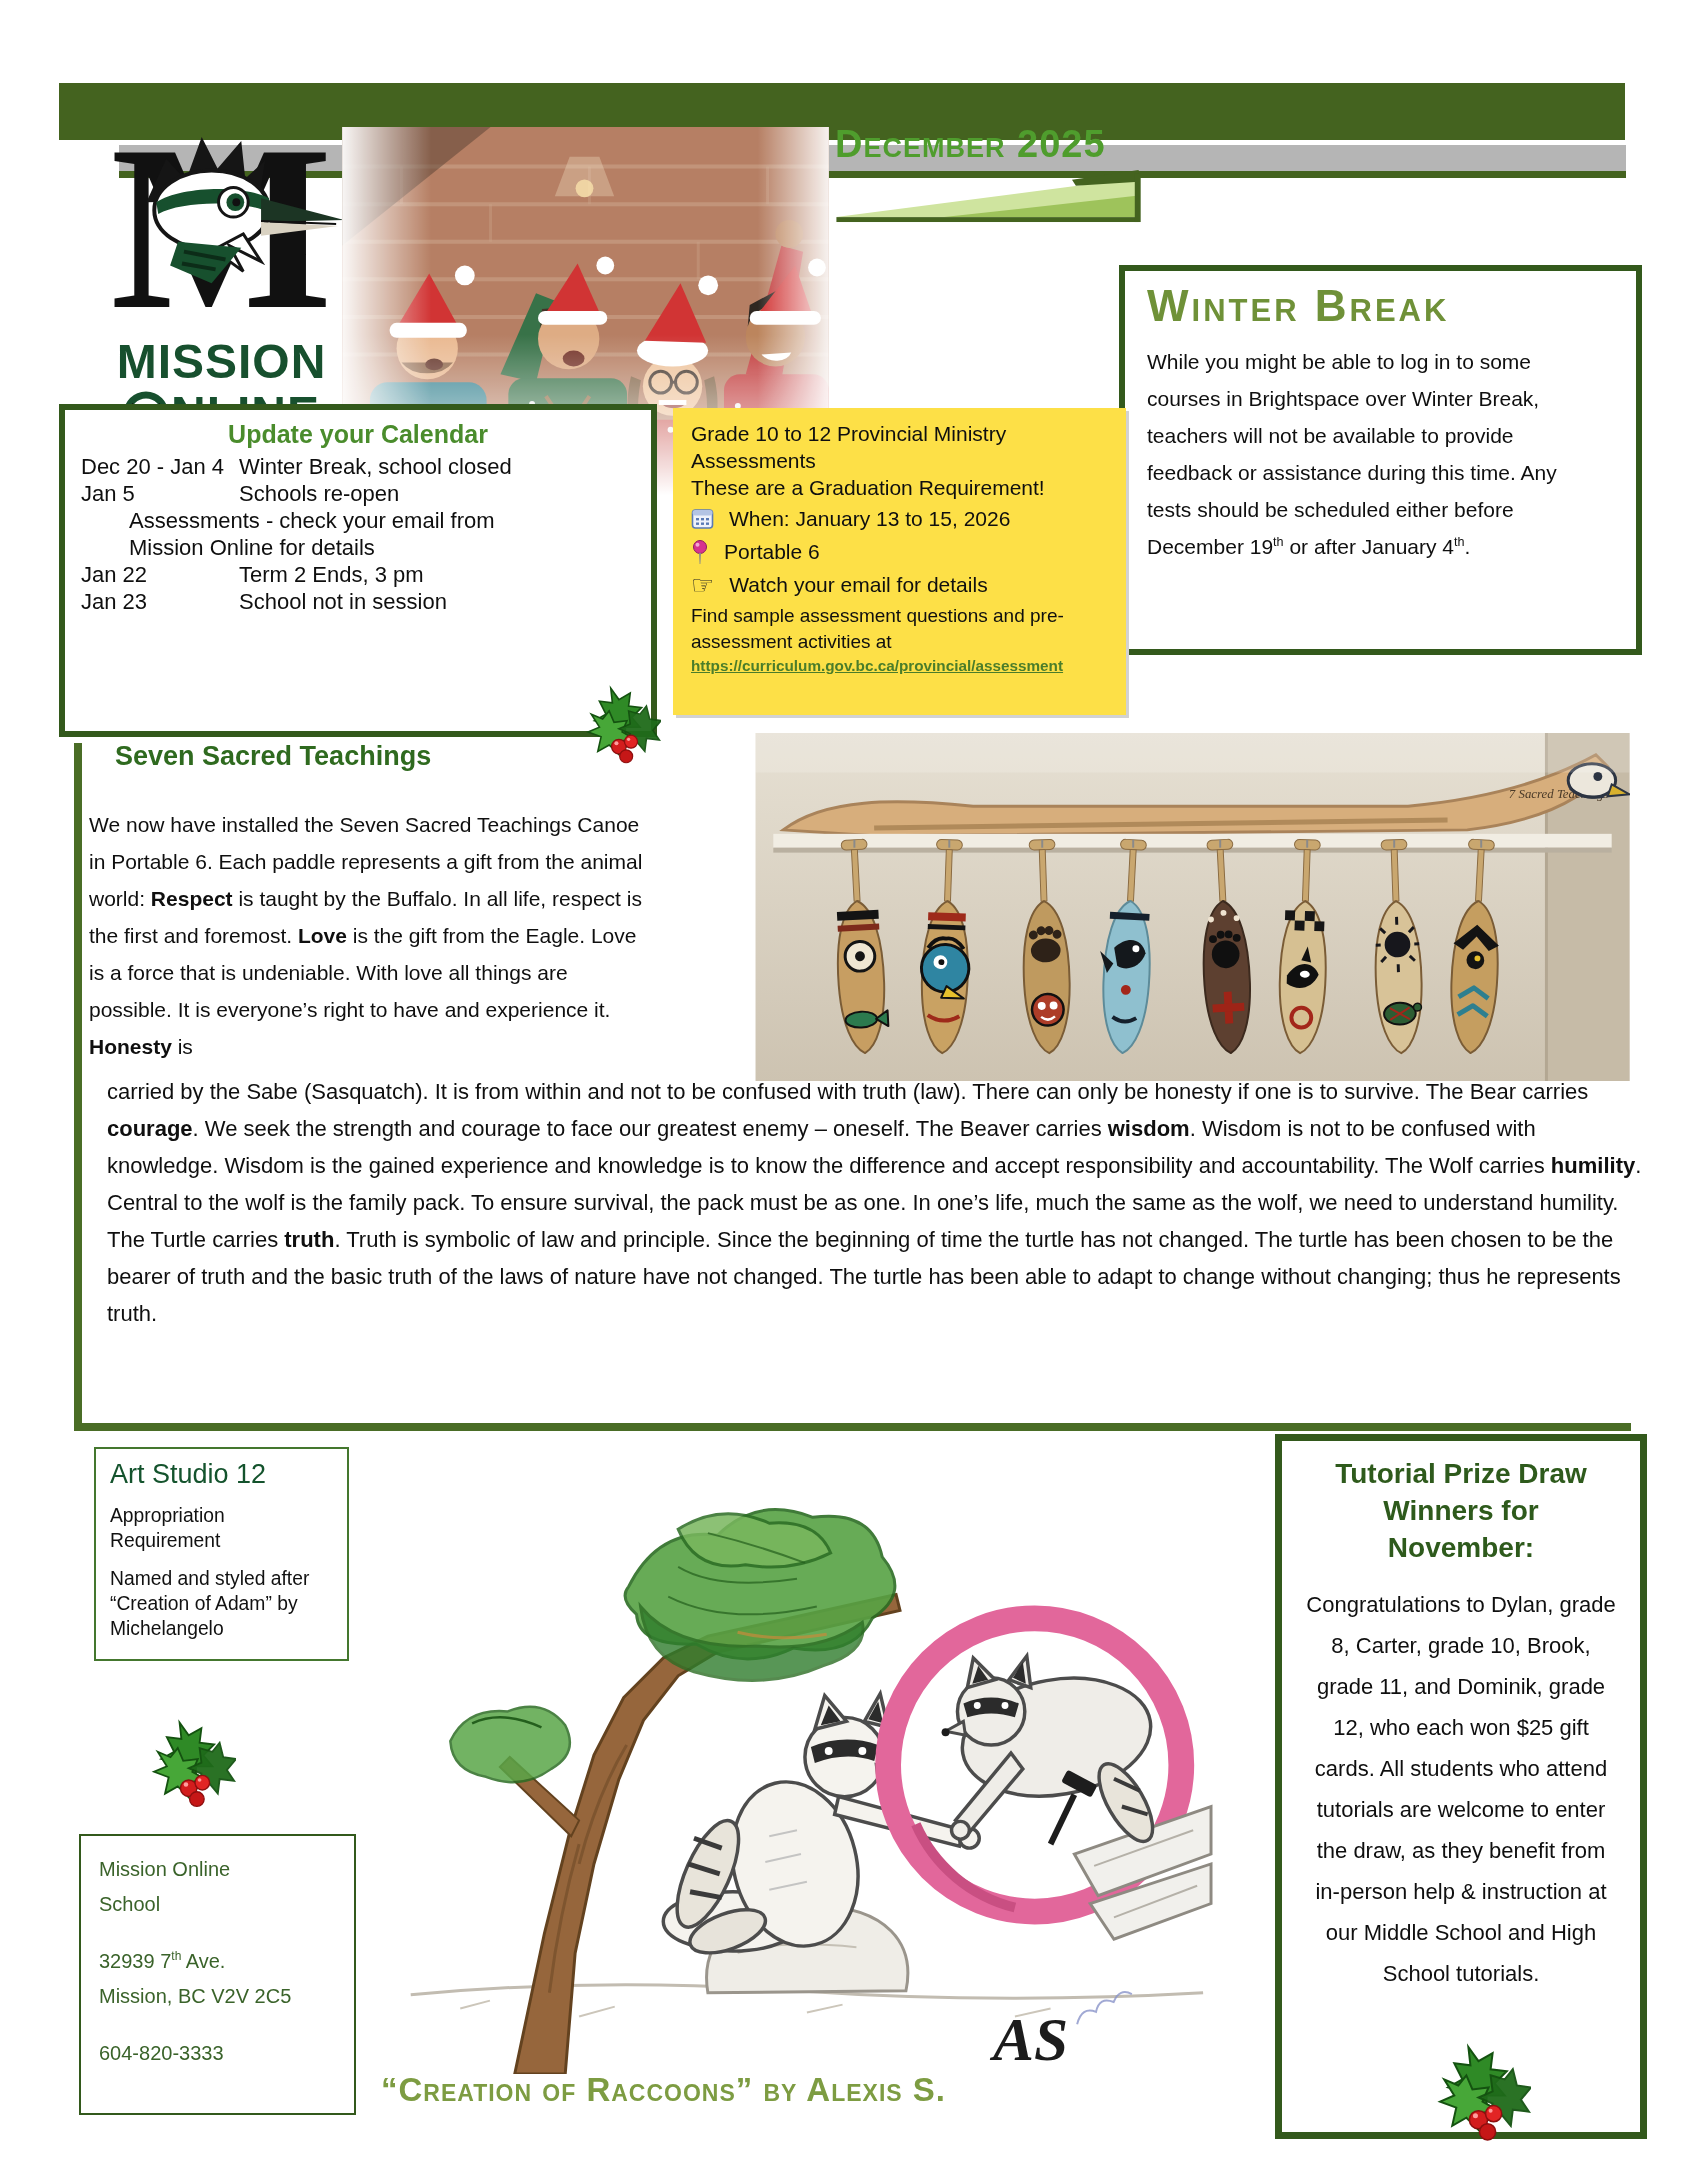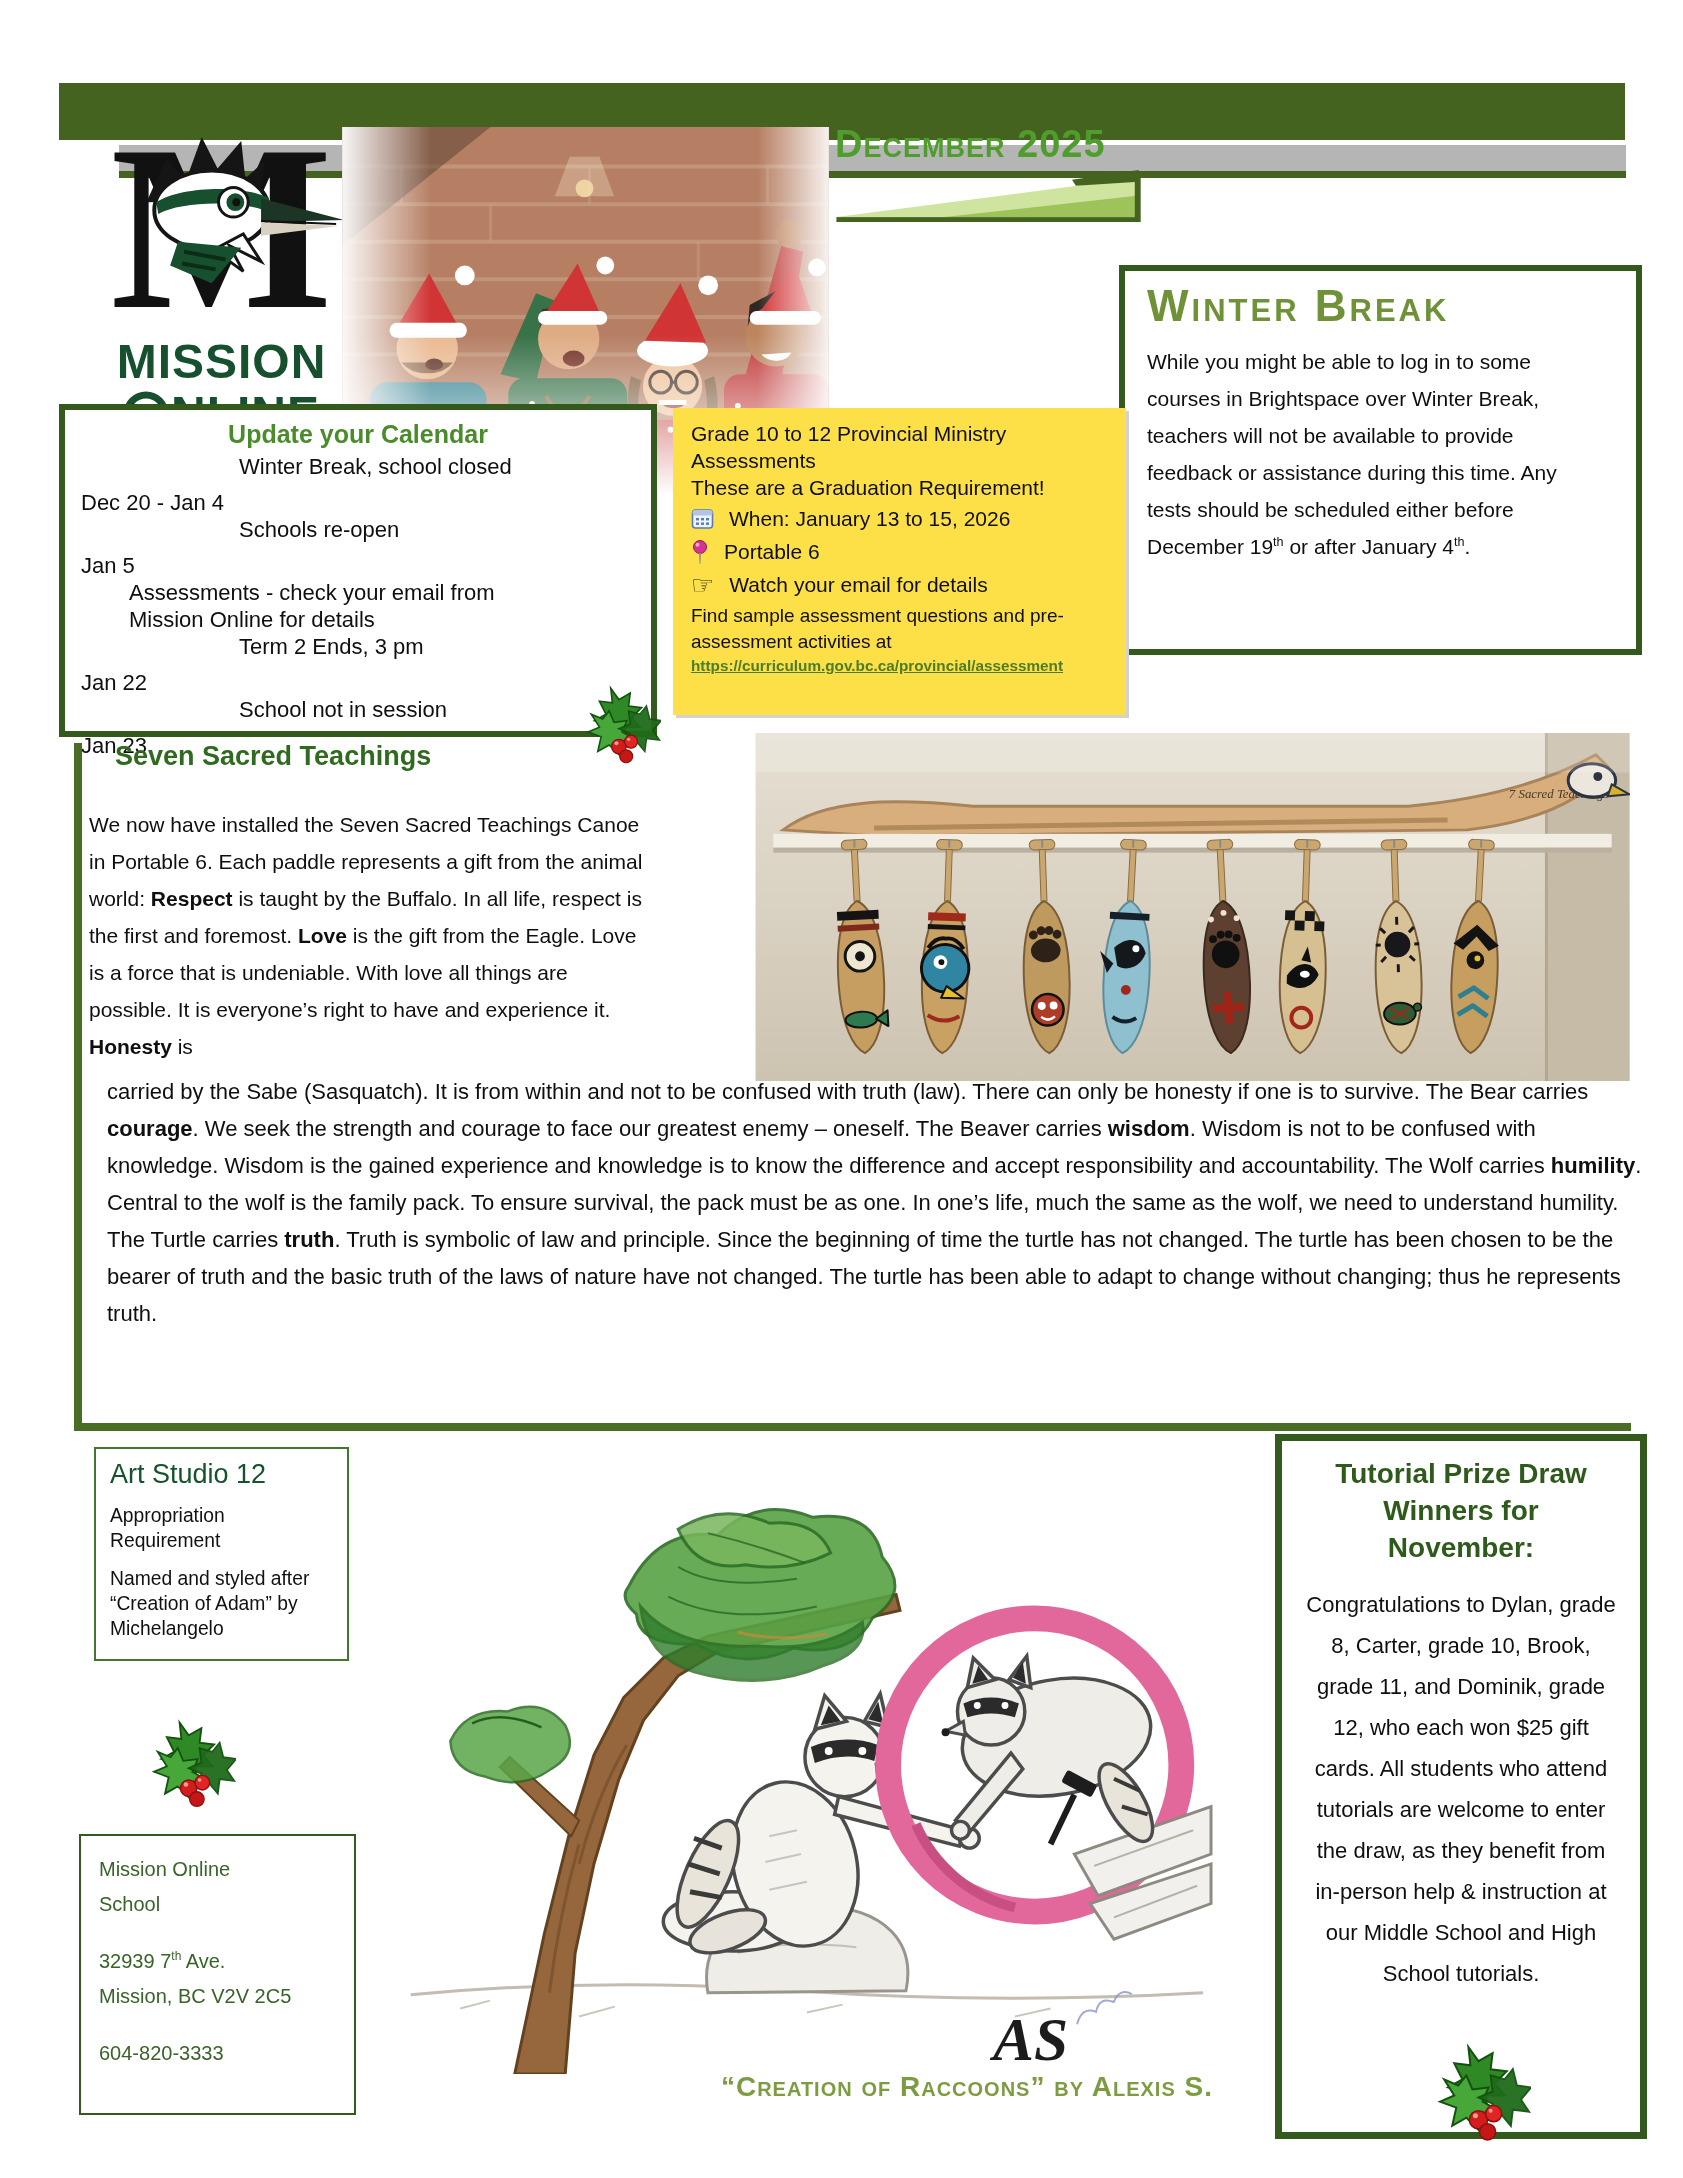--- a/index.html
+++ b/index.html
@@ -25,21 +25,21 @@
   .winter-box{left:1119px;top:265px;width:523px;height:390px;border:6px solid #33591c;background:#fff;
               padding:10px 22px;box-sizing:border-box;}
   .winter-title{font-size:44px;font-weight:700;color:#6f9138;font-variant:small-caps;letter-spacing:3px;}
   .winter-body{margin-top:12px;width:426px;font-size:21px;line-height:37px;color:#0f0f0f;}
 
   
   .cal-box{left:59px;top:404px;width:598px;height:333px;border:6px solid #33591c;background:#fff;
            padding:8px 12px;box-sizing:border-box;}
   .cal-title{text-align:center;font-size:25px;font-weight:700;color:#4a8c2c;margin:2px 0 4px;}
   .cal-row{display:flex;font-size:22px;line-height:27px;color:#0f0f0f;padding-left:4px;}
-  .cal-date{width:158px;flex:none;margin-top:36px;}
+  .cal-date{width:158px;flex:none;}
   .cal-event{flex:1;}
   .cal-cont{margin-left:48px;}
 
   
   .assess-box{left:673px;top:408px;width:453px;height:307px;background:#fde047;box-shadow:3px 3px 0 #d2d2d2;
               padding:12px 18px;box-sizing:border-box;color:#0f0f0f;}
   .assess-line{font-size:21px;line-height:27px;}
   .assess-icon-row{display:flex;align-items:center;gap:15px;font-size:21px;line-height:31px;margin-top:2px;}
   .assess-find{font-size:19px;line-height:26px;margin-top:3px;}
   .assess-link{display:inline-block;font-size:15.3px;font-weight:700;color:#4b7d2a;text-decoration:underline;margin-top:2px;}
@@ -57,21 +57,21 @@
            padding:10px 14px;box-sizing:border-box;}
   .art-title{font-size:27px;color:#14532d;}
   .art-line{font-size:19.3px;line-height:25px;margin-top:13px;}
 
   .school-box{left:79px;top:1834px;width:277px;height:281px;border:2px solid #33591c;background:#fff;
               padding:16px 18px;box-sizing:border-box;color:#3a632a;font-size:20px;line-height:35px;}
   .pre{white-space:pre-line;}
   .school-addr{margin-top:22px;}
   .school-phone{margin-top:22px;}
 
-  .caption{left:381px;top:2071px;width:832px;text-align:right;font-size:28px;font-weight:700;
+  .caption{left:381px;top:2071px;width:832px;text-align:left;font-size:33px;font-weight:700;
            color:#7d9c42;font-variant:small-caps;letter-spacing:1px;}
 
   .prize-box{left:1275px;top:1434px;width:372px;height:705px;border:7px solid #33591c;background:#fff;
              padding:14px 20px;box-sizing:border-box;text-align:center;}
   .prize-title{font-size:28px;line-height:37px;font-weight:700;color:#2e5a1c;}
   .prize-body{margin-top:18px;font-size:22px;line-height:41px;color:#0f0f0f;}
 </style>
 </head>
 <body>
 

